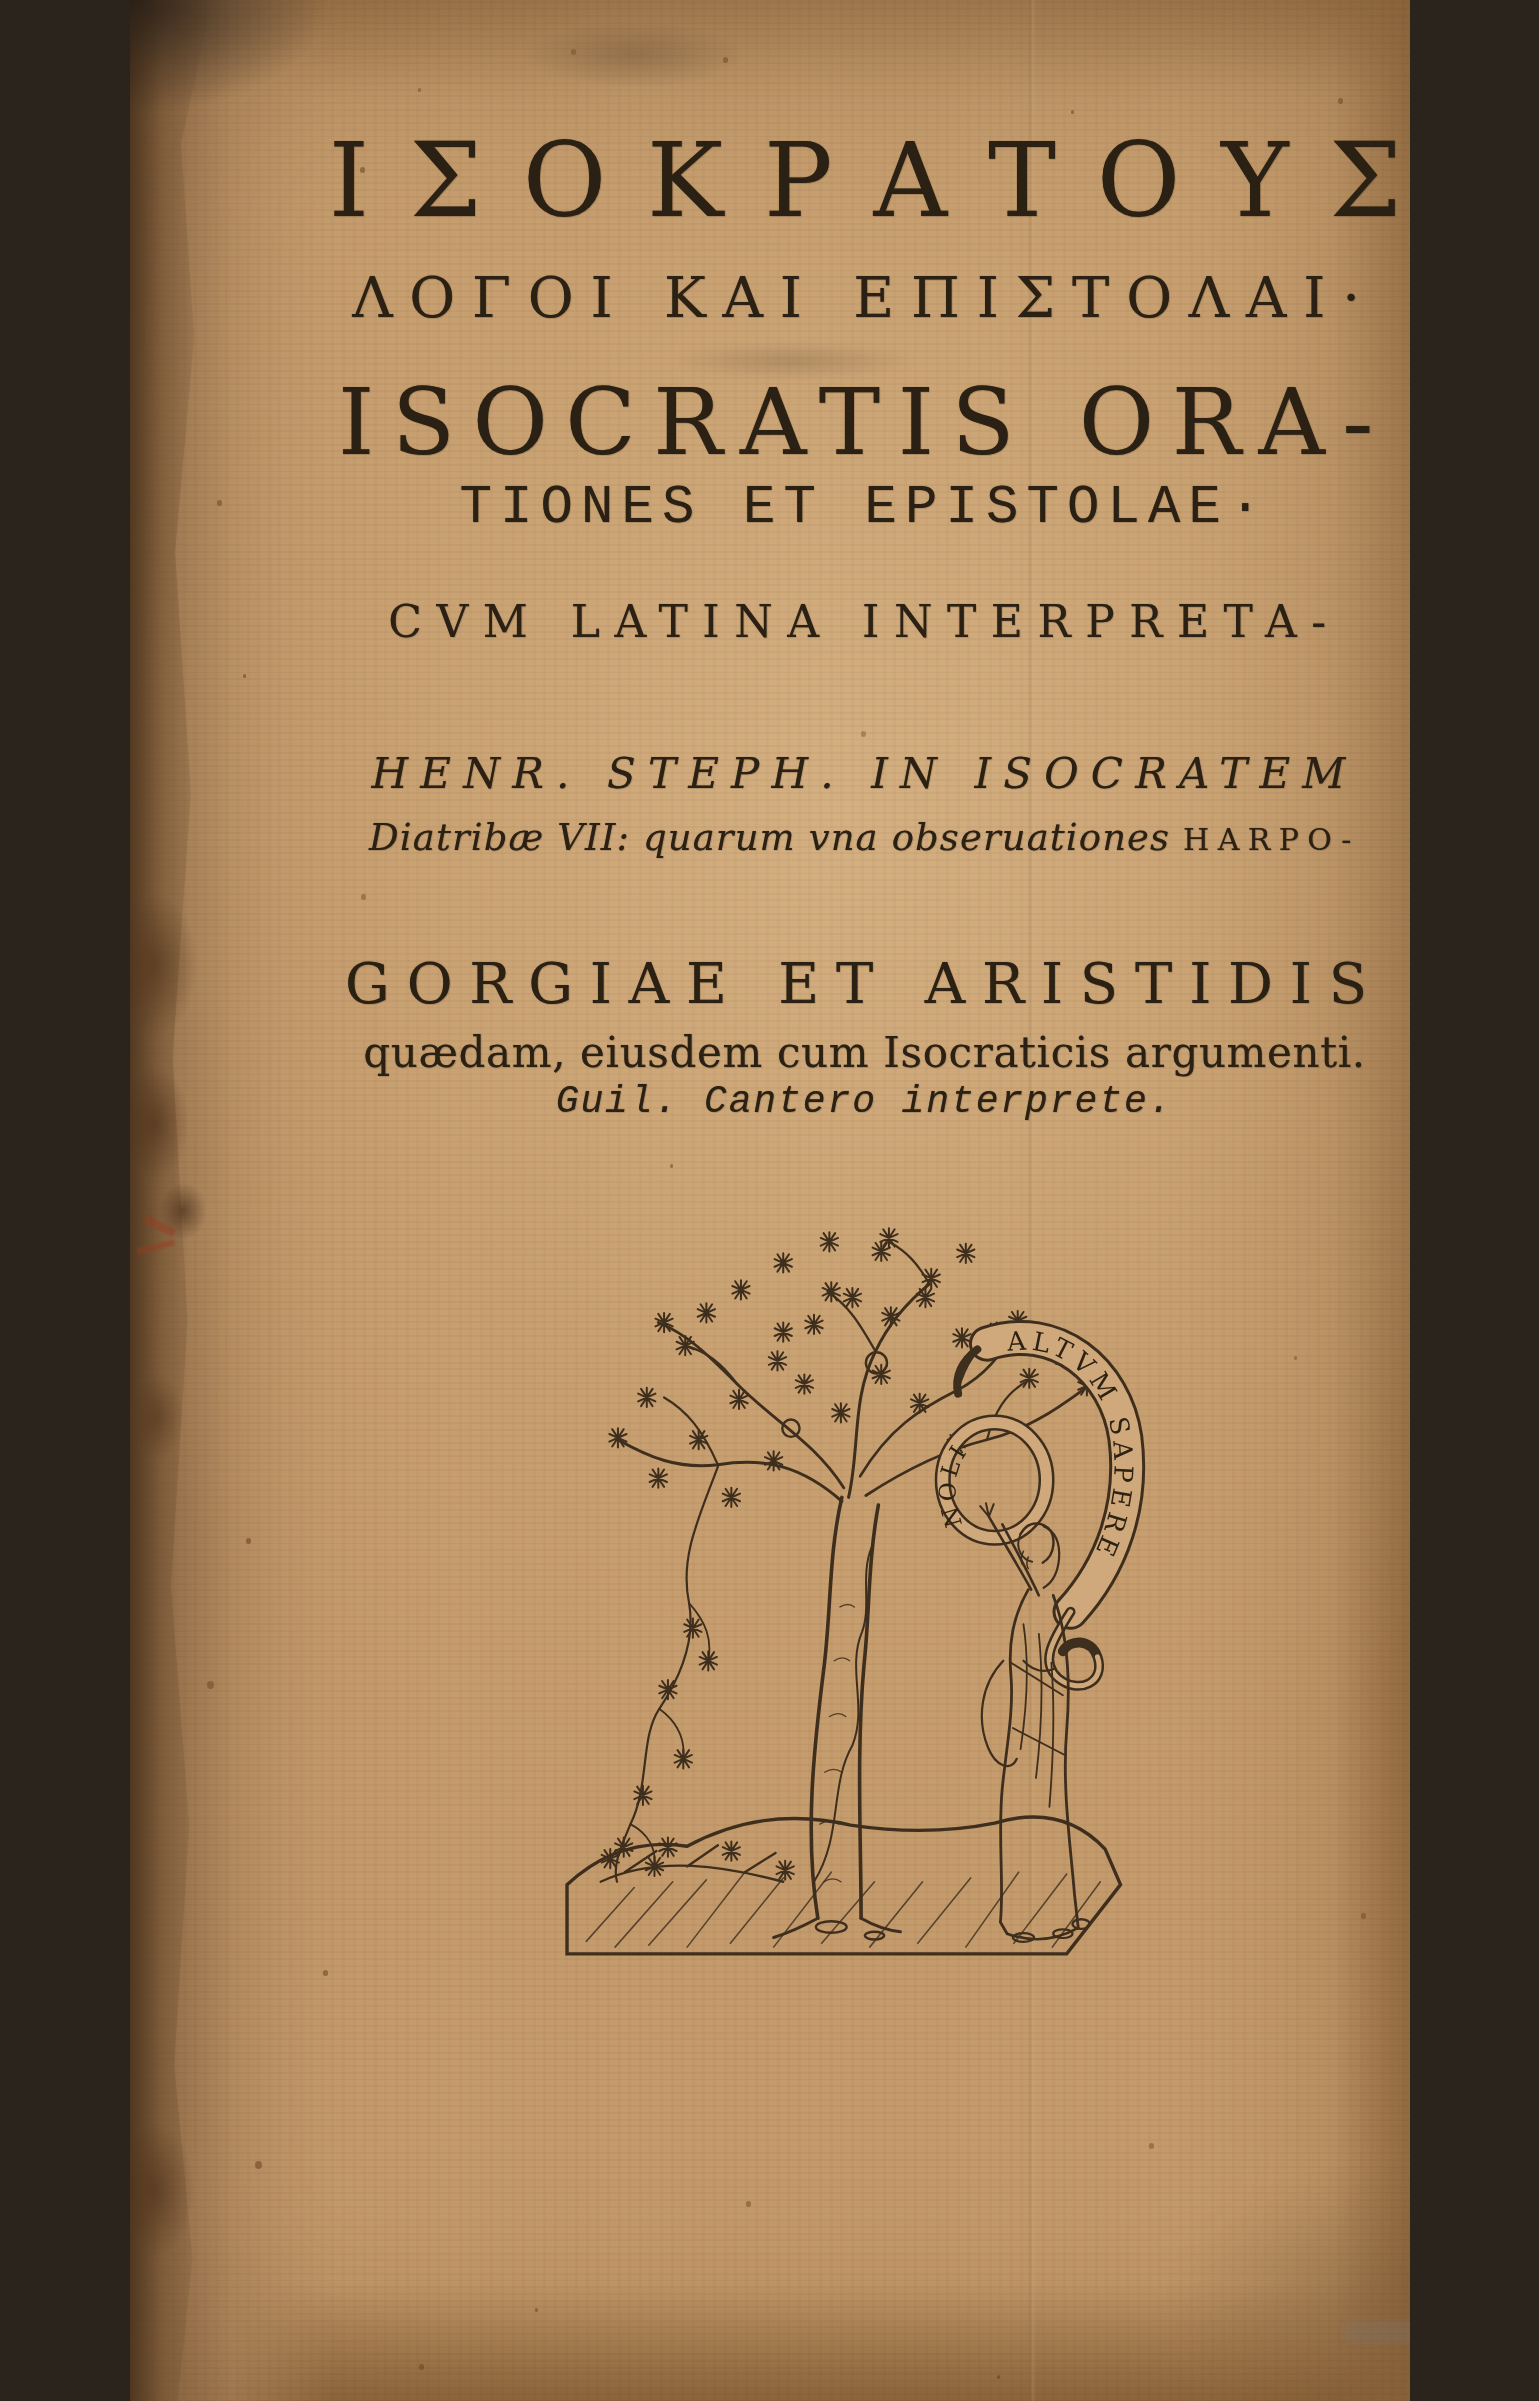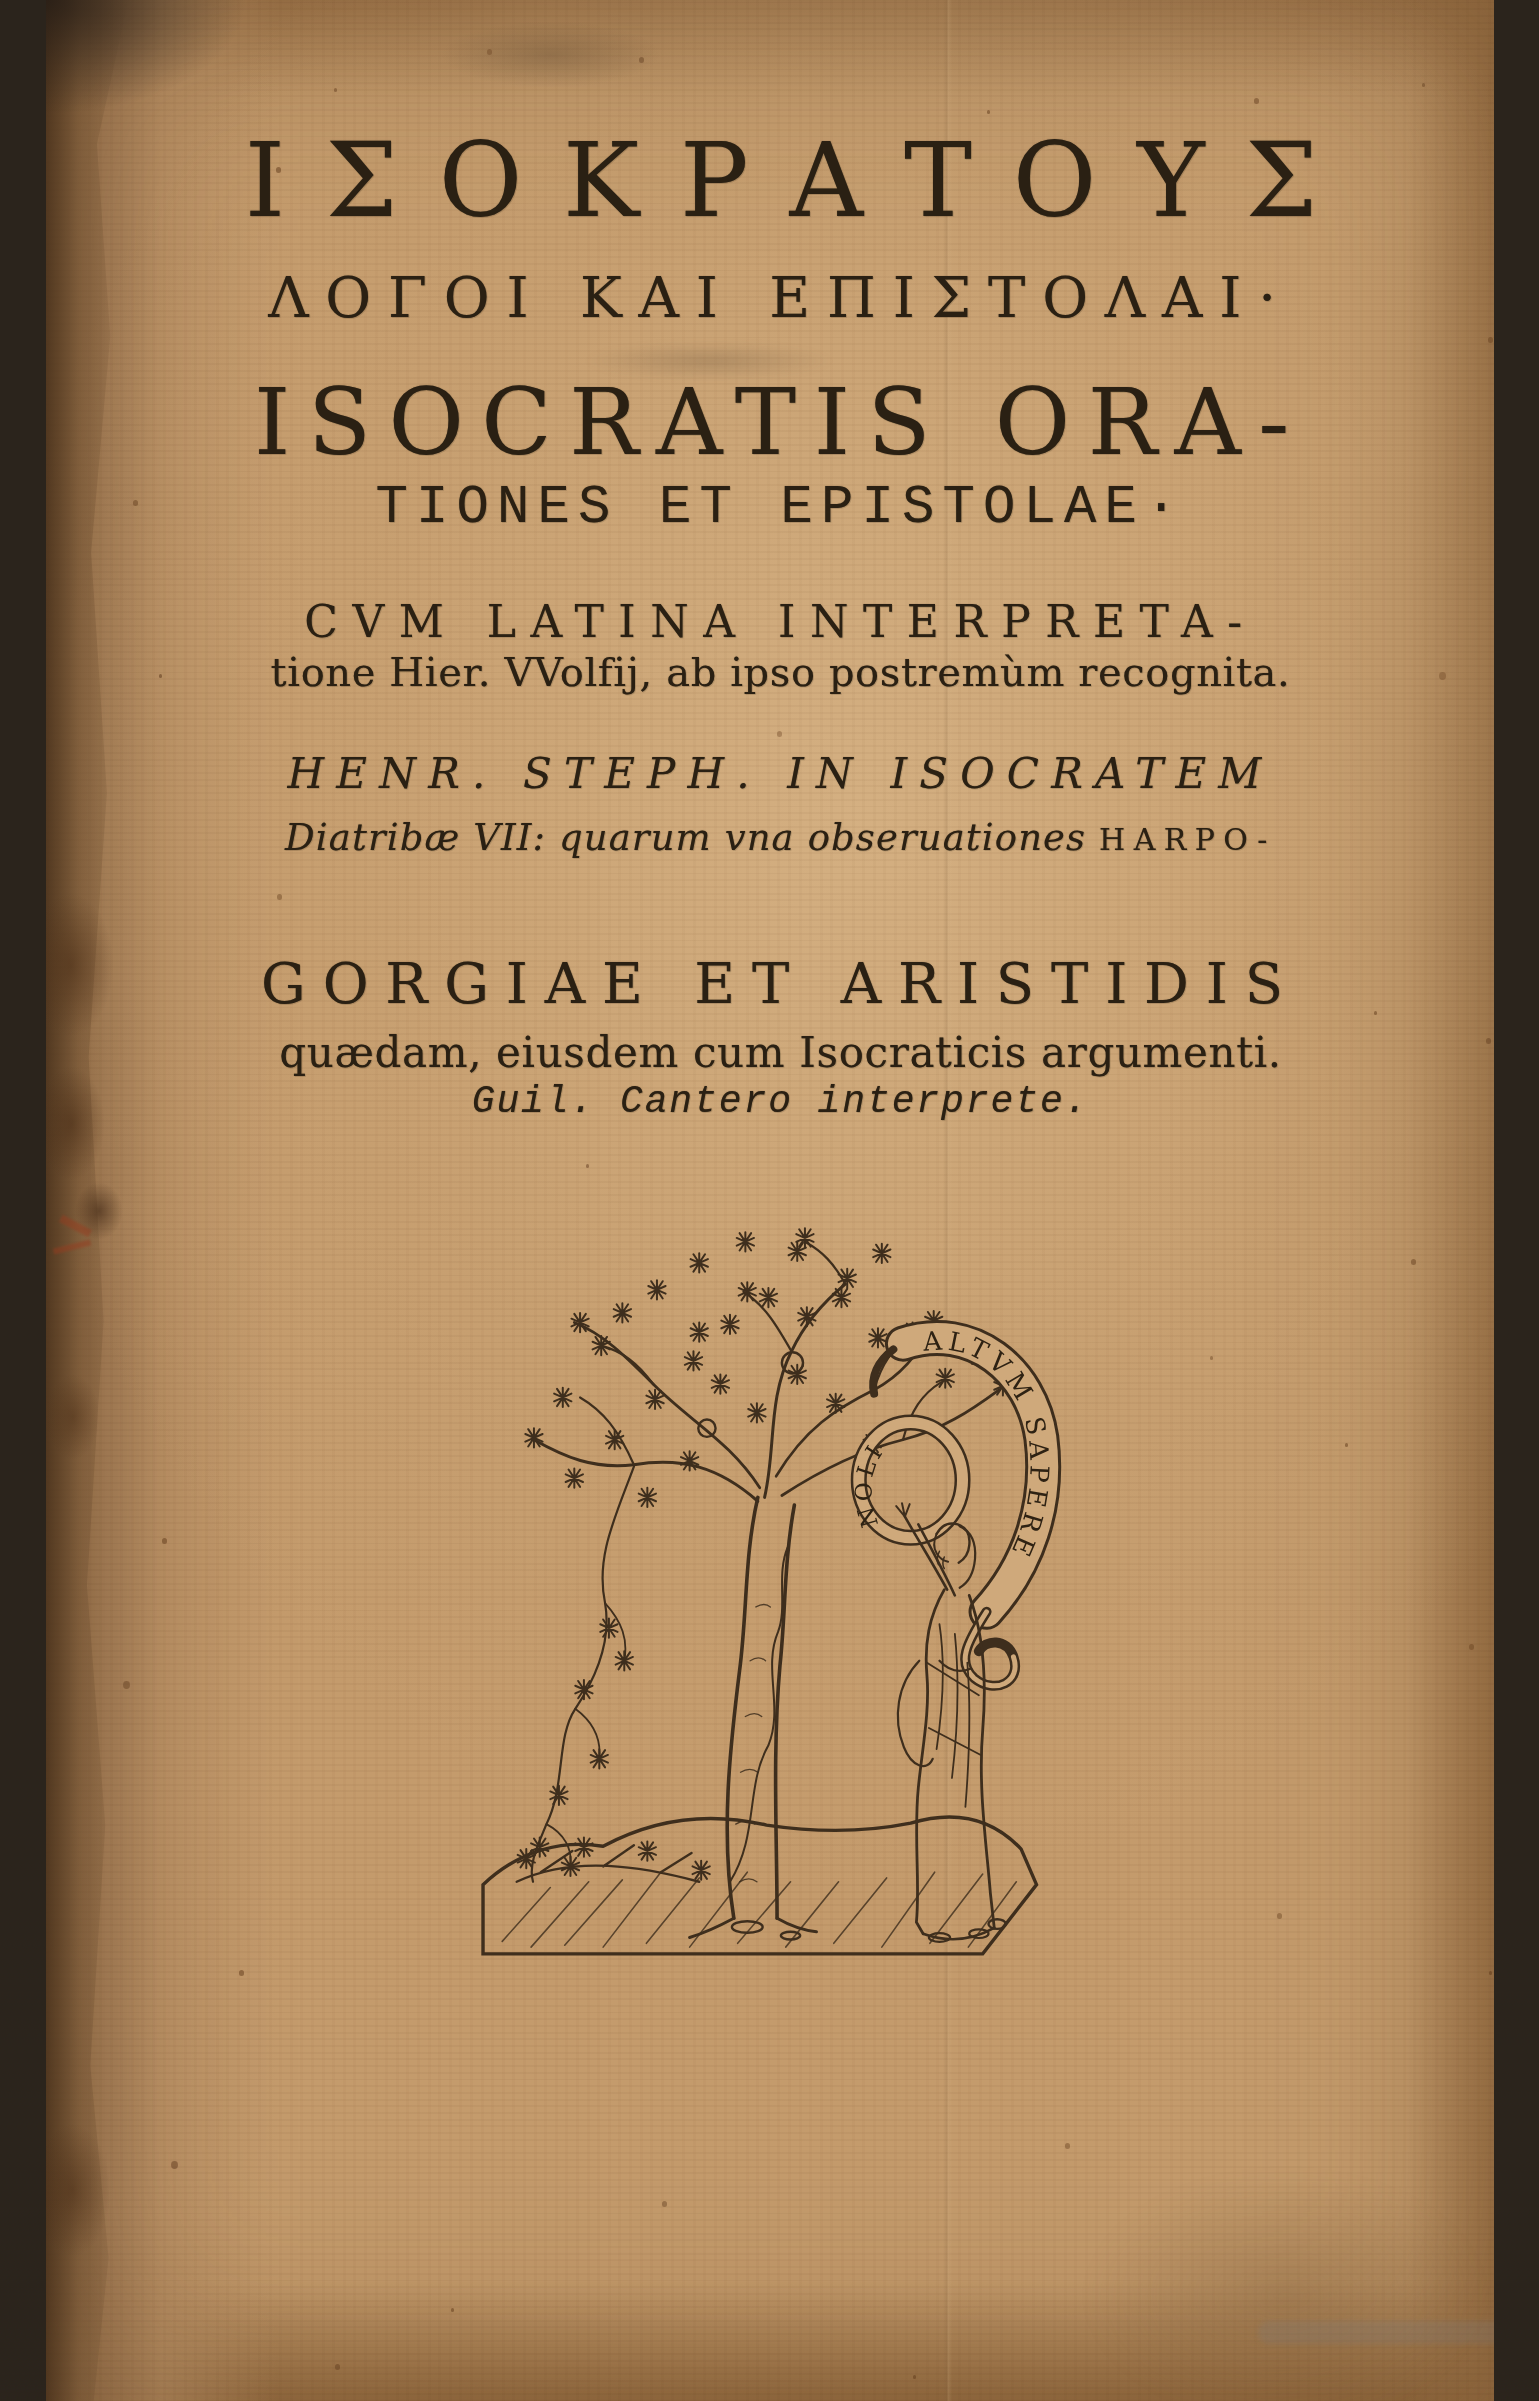--- a/index.html
+++ b/index.html
@@ -1,18 +1,18 @@
 <!DOCTYPE html>
 <html><head>
 <meta charset="utf-8">
 <style>
   html,body{margin:0;padding:0;background:#2b241c;}
   .page{
     position:relative;
-    width:1448px;height:2402px;
+    width:1280px;height:2402px;
     margin:0 auto;
     overflow:hidden;
     font-family:"DejaVu Serif","Liberation Serif",serif;
     color:#2a2013;
     background:
       radial-gradient(ellipse 1153px 1441px at 56% 34%, rgba(214,178,132,.9) 0%, rgba(201,162,115,.65) 45%, rgba(0,0,0,0) 75%),
       linear-gradient(90deg, #8a6742 0%, #a8815a 4%, #bb9266 8%, rgba(0,0,0,0) 16%),
       linear-gradient(270deg, #a67c4f 0%, rgba(0,0,0,0) 6%),
       linear-gradient(0deg, #9c7347 0%, rgba(0,0,0,0) 5%),
       linear-gradient(180deg, #a87e52 0%, rgba(0,0,0,0) 4%),
@@ -108,21 +108,20 @@
   <div class="fiber" style="left:7.7px;top:1244px;width:38px;height:5.8px;transform:rotate(-14deg);"></div>
   <div class="foxing"></div>
 
   <div class="tline greek1">ΙΣΟΚΡΑΤΟΥΣ</div>
   <div class="tline greek2">ΛΟΓΟΙ ΚΑΙ ΕΠΙΣΤΟΛΑΙ·</div>
 
   <div class="tline latin1">ISOCRATIS ORA-</div>
   <div class="tline latin2">TIONES ET EPISTOLAE·</div>
 
   <div class="tline cum1">CVM LATINA INTERPRETA-</div>
-  <div class="tline cum2">tione Hier. VVolfij, ab ipso postremùm recognita.</div>
 
   <div class="tline henr">HENR. STEPH. IN ISOCRATEM</div>
   <div class="tline diat2"><span>Diatribæ VII: quarum vna obseruationes </span><span class="capspaced">HARPO-</span></div>
 
   <div class="tline gorg1">GORGIAE ET ARISTIDIS</div>
   <div class="tline gorg2">quædam, eiusdem cum Isocraticis argumenti.</div>
   <div class="tline gorg3">Guil. Cantero interprete.</div>
 
   <svg class="device" width="615" height="769" viewBox="0 0 640 800" fill="none" stroke="#3e2e1d" stroke-width="2.4" stroke-linecap="round">
 

